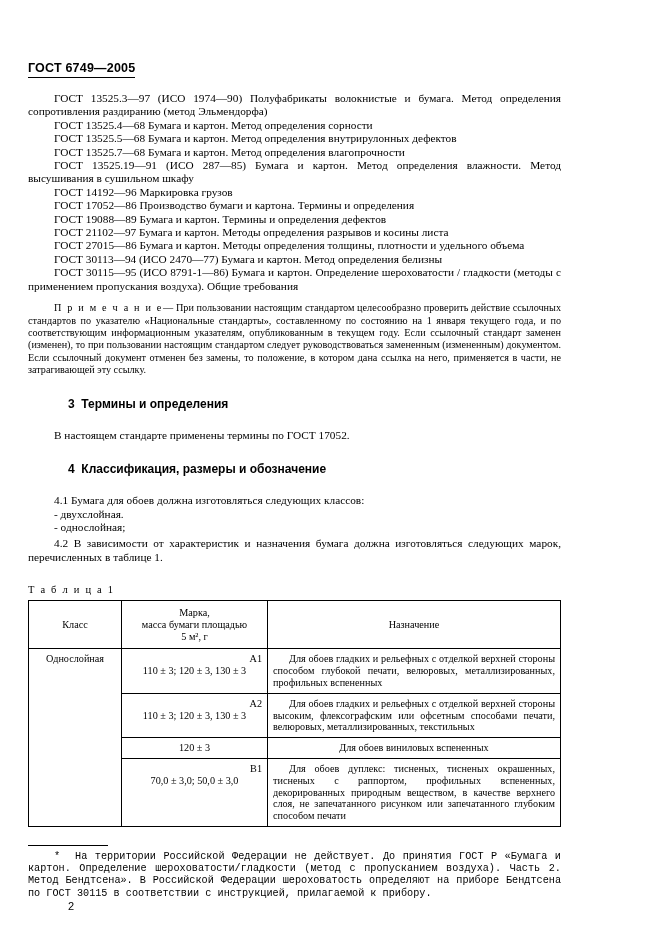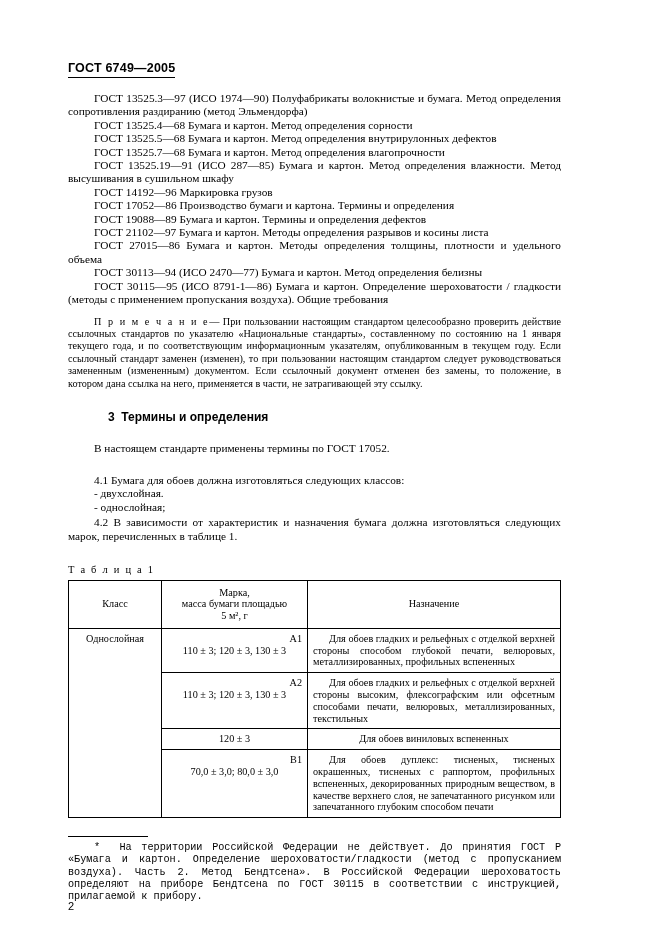--- a/index.html
+++ b/index.html
@@ -12,21 +12,21 @@
     background: #ffffff;
     font-family: "Liberation Serif", serif;
     color: #000000;
     position: relative;
   }
   .page {
     position: relative;
     width: 613px;
     height: 936px;
     box-sizing: border-box;
-    padding: 58px 52px 20px 68px;
+    padding: 58px 52px 20px 28px;
   }
   .header {
     font-family: "Liberation Sans", sans-serif;
     font-size: 12.5px;
     font-weight: bold;
     letter-spacing: 0.2px;
     border-bottom: 1.4px solid #000;
     display: inline-block;
     padding-bottom: 2px;
     margin-bottom: 14px;
@@ -150,20 +150,23 @@
 
   <div class="note">
     <span class="spaced">П р и м е ч а н и е</span><span>— При пользовании настоящим стандартом целесообразно проверить действие ссылочных стандартов по указателю «Национальные стандарты», составленному по состоянию на 1 января текущего года, и по соответствующим информационным указателям, опубликованным в текущем году. Если ссылочный стандарт заменен (изменен), то при пользовании настоящим стандартом следует руководствоваться замененным (измененным) документом. Если ссылочный документ отменен без замены, то положение, в котором дана ссылка на него, применяется в части, не затрагивающей эту ссылку.</span>
   </div>
 
   <div class="section-title">
     <span>3</span>&nbsp;&nbsp;<span>Термины и определения</span>
   </div>
   <div class="para">В настоящем стандарте применены термины по ГОСТ 17052.</div>
 
+  <div class="section-title">
+    <span>4</span>&nbsp;&nbsp;<span>Классификация, размеры и обозначение</span>
+  </div>
   <div class="para">4.1 Бумага для обоев должна изготовляться следующих классов:</div>
   <div class="list-item">- двухслойная.</div>
   <div class="list-item">- однослойная;</div>
   <div class="para tight">4.2 В зависимости от характеристик и назначения бумага должна изготовляться следующих марок, перечисленных в таблице 1.</div>
 
   <div class="table-caption">Т а б л и ц а 1</div>
 
   <table class="main">
     <thead>
       <tr>
@@ -200,21 +203,21 @@
         <td class="col-mark">
           <div class="mark-val">120 ± 3</div>
         </td>
         <td class="col-purpose">
           <div class="purpose-center">Для обоев виниловых вспененных</div>
         </td>
       </tr>
       <tr>
         <td class="col-mark">
           <div class="mark-name">В1</div>
-          <div class="mark-val">70,0 ± 3,0; 80,0 ± 3,0</div>
+          <div class="mark-val">70,0 ± 3,0; 50,0 ± 3,0</div>
         </td>
         <td class="col-purpose">
           <div class="purpose-text">Для обоев дуплекс: тисненых, тисненых окрашенных, тисненых с раппортом, профильных вспененных, декорированных природным веществом, в качестве верхнего слоя, не запечатанного рисунком или запечатанного глубоким способом печати</div>
         </td>
       </tr>
     </tbody>
   </table>
 
   <div class="footnote-rule"></div>
   <div class="footnote">

